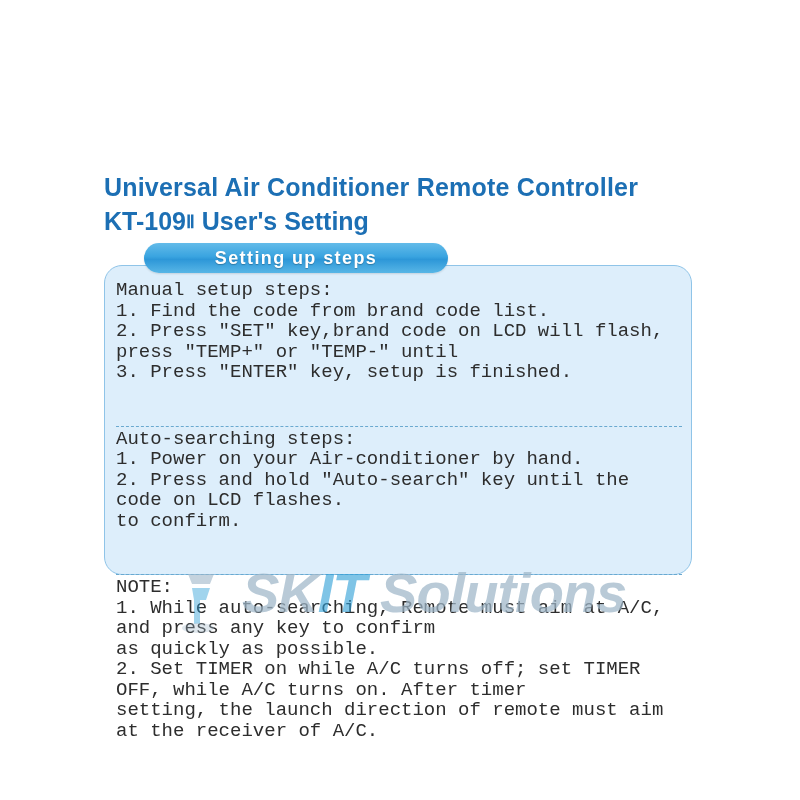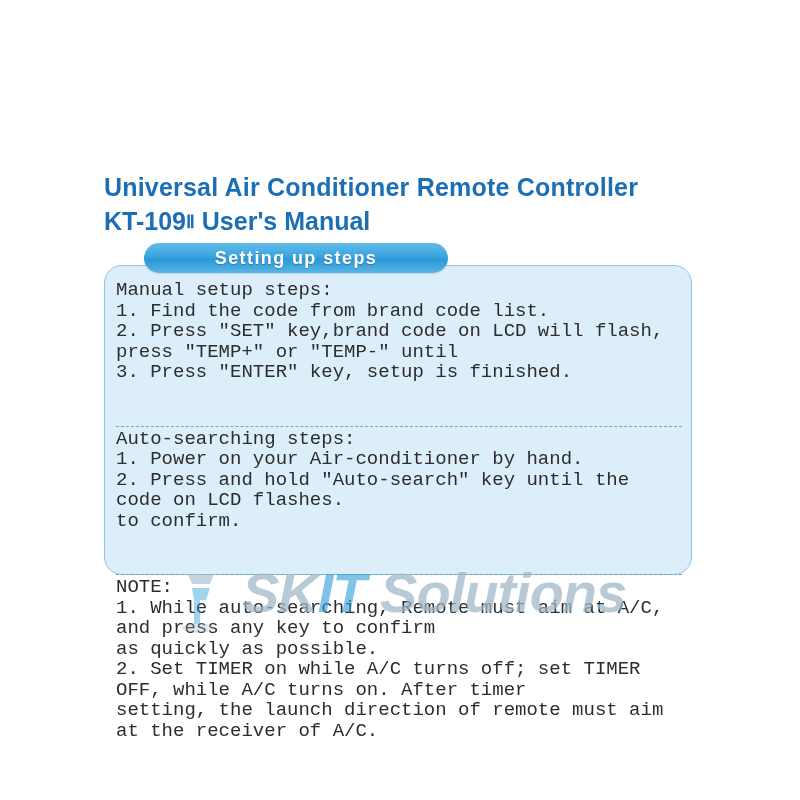--- a/index.html
+++ b/index.html
@@ -149,21 +149,21 @@
   }
 </style>
 </head>
 <body>
 
 <div id="page">
 
   <div class="title-block">
     <div class="title-line1">Universal Air Conditioner Remote Controller</div>
     <div class="title-line2">
-      <span>KT-109</span><span class="model-sup">Ⅱ</span><span> User's Manual</span>
+      <span>KT-109</span><span class="model-sup">Ⅱ</span><span> User's Setting</span>
     </div>
   </div>
 
   <div class="panel"></div>
 
   <div class="banner">
     <span class="banner-text">Setting up steps</span>
   </div>
 
   <div class="content">

